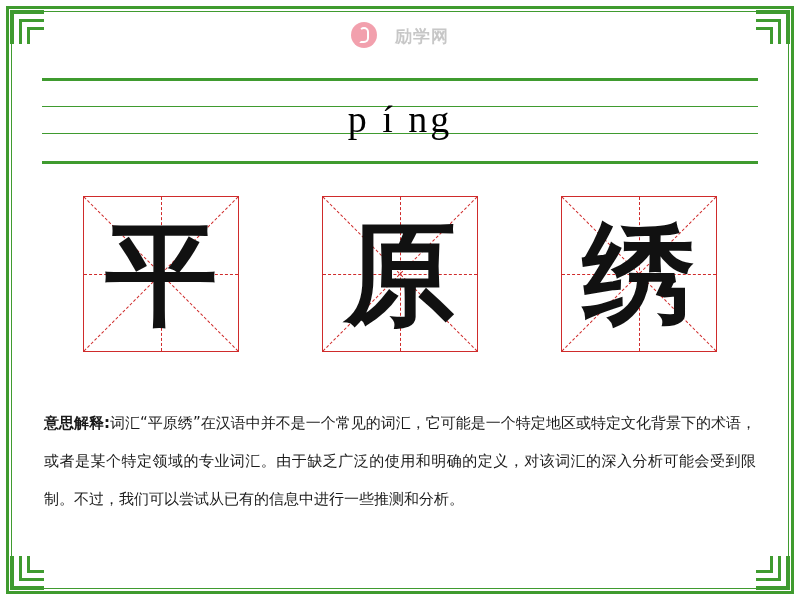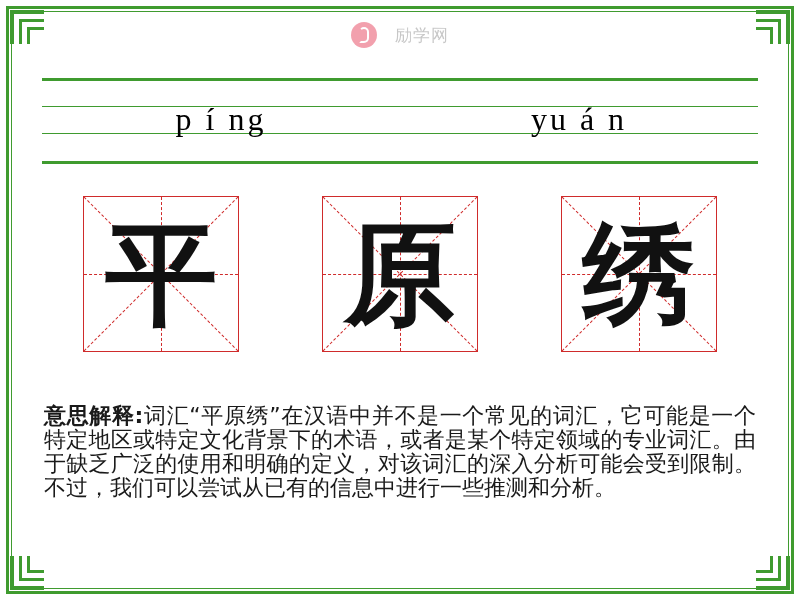--- a/index.html
+++ b/index.html
@@ -65,23 +65,24 @@
   .corner .b5 { left: 17px; top: 17px; width: 17px; height: 3px; }
   .corner .b6 { left: 17px; top: 17px; width: 3px;  height: 17px; }
 
   
   .logo {
     position: absolute;
     left: 50%;
     top: 22px;
     transform: translateX(-50%);
     display: flex;
-    align-items: center;
+    align-items: flex-end;
     gap: 18px;
     opacity: 0.55;
+    font-weight: bold;
   }
   .logo-mark {
     width: 26px;
     height: 26px;
     border-radius: 50%;
     background: #e8536b;
     position: relative;
     flex: none;
   }
   .logo-mark::after {
@@ -130,21 +131,21 @@
     top: 0;
     width: 100%;
     height: 86px;
     display: flex;
     align-items: center;
   }
   .pinyin {
     flex: 1;
     text-align: center;
     font-family: "Liberation Serif", serif;
-    font-size: 32px;
+    font-size: 38px;
     color: #000000;
     letter-spacing: 3px;
     line-height: 1;
     margin-top: -4px;
   }
 
   
   .chars {
     position: absolute;
     left: 42px;
@@ -209,22 +210,22 @@
     line-height: 1;
   }
 
   
   .explain {
     position: absolute;
     left: 44px;
     top: 404px;
     width: 712px;
     font-family: "DejaVu Sans", sans-serif;
-    font-size: 22px;
-    line-height: 24px;
+    font-size: 15px;
+    line-height: 38px;
     color: #1a1a1a;
     text-align: justify;
   }
   .explain-label {
     font-weight: bold;
   }
 </style>
 </head>
 <body>
 
@@ -271,21 +272,20 @@
     <span class="logo-text">励学网</span>
   </div>
 
   <div class="staff">
     <div class="staff-line thick sl-0"></div>
     <div class="staff-line thin sl-1"></div>
     <div class="staff-line thin sl-2"></div>
     <div class="staff-line thick sl-3"></div>
     <div class="pinyin-row">
       <div class="pinyin">p í ng</div>
-      <div class="pinyin">yu á n</div>
     </div>
   </div>
 
   <div class="chars">
 
     <div class="char-box">
       <span class="gl gl-d1"></span>
       <span class="gl gl-d2"></span>
       <span class="gl gl-v"></span>
       <span class="gl gl-h"></span>

